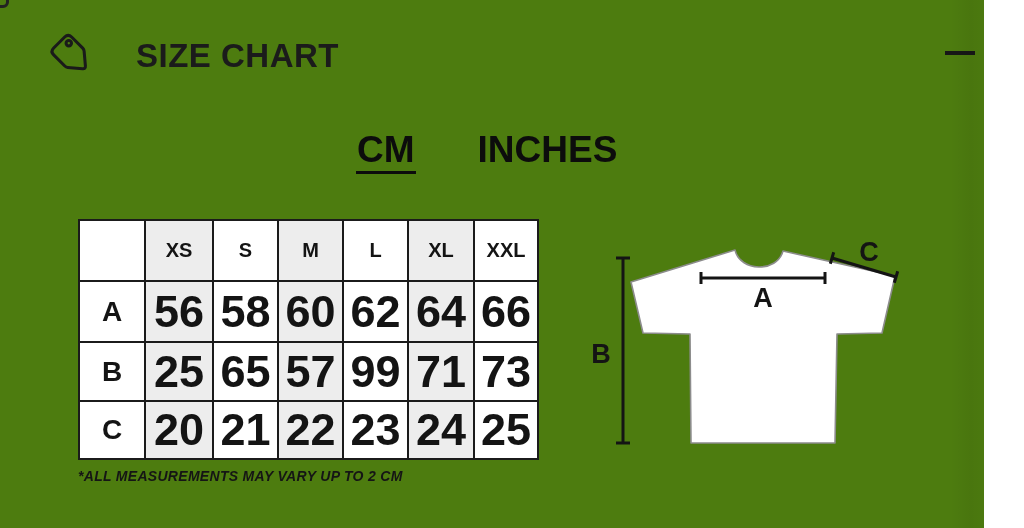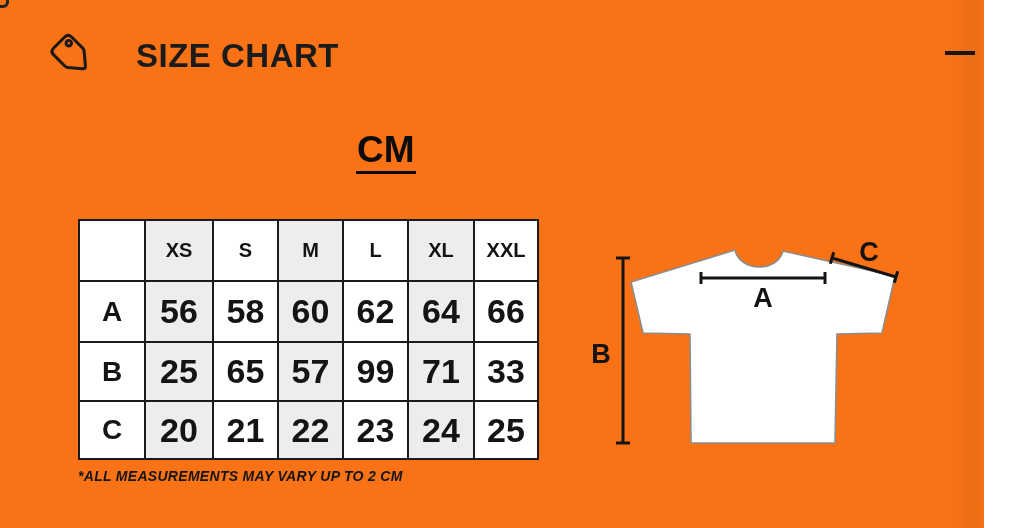--- a/index.html
+++ b/index.html
@@ -1,18 +1,18 @@
 <!DOCTYPE html>
 <html><head>
 <meta charset="utf-8">
 <style>
   * { margin:0; padding:0; box-sizing:border-box; }
   html,body { background:#fff; }
   .stage {
-    position:relative; width:984px; height:528px; background:#f97316;
+    position:relative; width:984px; height:528px; background:#4d7c0f;
     overflow:hidden; font-family:"Liberation Sans", sans-serif; color:#1b1b1b;
   }
   
   .corner-artifact {
     position:absolute; top:-14px; left:-14px; width:23px; height:22px;
     border:3px solid #222; border-radius:6px; background:transparent;
   }
   
   .tag-icon-wrap { position:absolute; left:46px; top:29px; width:52px; height:52px; }
   .panel-title {
@@ -39,21 +39,21 @@
   .unit-tab.active { border-bottom:3.5px solid #0c0c0c; }
   
   .size-table-wrap { position:absolute; left:78px; top:219px; }
   table.size-table { border-collapse:collapse; table-layout:fixed; }
   table.size-table td, table.size-table th {
     border:2.5px solid #1b1b1b; text-align:center; vertical-align:middle;
     padding:0; background:#ffffff; font-weight:bold; color:#141414;
   }
   table.size-table th { font-size:20px; }
   td.row-label { font-size:28px; }
-  td.val { font-size:34px; }
+  td.val { font-size:45px; }
   th.corner-empty { border:none; background:#ffffff; }
   .shade { background:#ededed !important; }
   .r-head { height:61px; } .r-a { height:61px; } .r-b { height:59px; } .r-c { height:58px; }
   
   .footnote {
     position:absolute; left:78px; top:468px; font-size:14px; font-weight:bold;
     font-style:italic; letter-spacing:0.3px; color:#151515; white-space:nowrap;
   }
   
   .diagram { position:absolute; left:580px; top:220px; width:420px; height:240px; }
@@ -82,20 +82,21 @@
       </g>
     </svg>
   </div>
   <div class="panel-title">SIZE CHART</div>
   <button class="collapse-btn">
     <span class="collapse-dash"></span>
   </button>
 
   <div class="unit-tabs">
     <button class="unit-tab active">CM</button>
+    <button class="unit-tab">INCHES</button>
   </div>
 
   <div class="size-table-wrap">
     <table class="size-table">
       <colgroup>
         <col style="width:66px">
           <col style="width:68px">
           <col style="width:65px">
         <col style="width:65px">
           <col style="width:65px">
@@ -121,21 +122,21 @@
         <td class="val shade">64</td>
         <td class="val">66</td>
       </tr>
       <tr class="r-b">
         <td class="row-label">B</td>
         <td class="val shade">25</td>
         <td class="val">65</td>
         <td class="val shade">57</td>
         <td class="val">99</td>
         <td class="val shade">71</td>
-        <td class="val">33</td>
+        <td class="val">73</td>
       </tr>
       <tr class="r-c">
         <td class="row-label">C</td>
         <td class="val shade">20</td>
         <td class="val">21</td>
         <td class="val shade">22</td>
         <td class="val">23</td>
         <td class="val shade">24</td>
         <td class="val">25</td>
       </tr>

